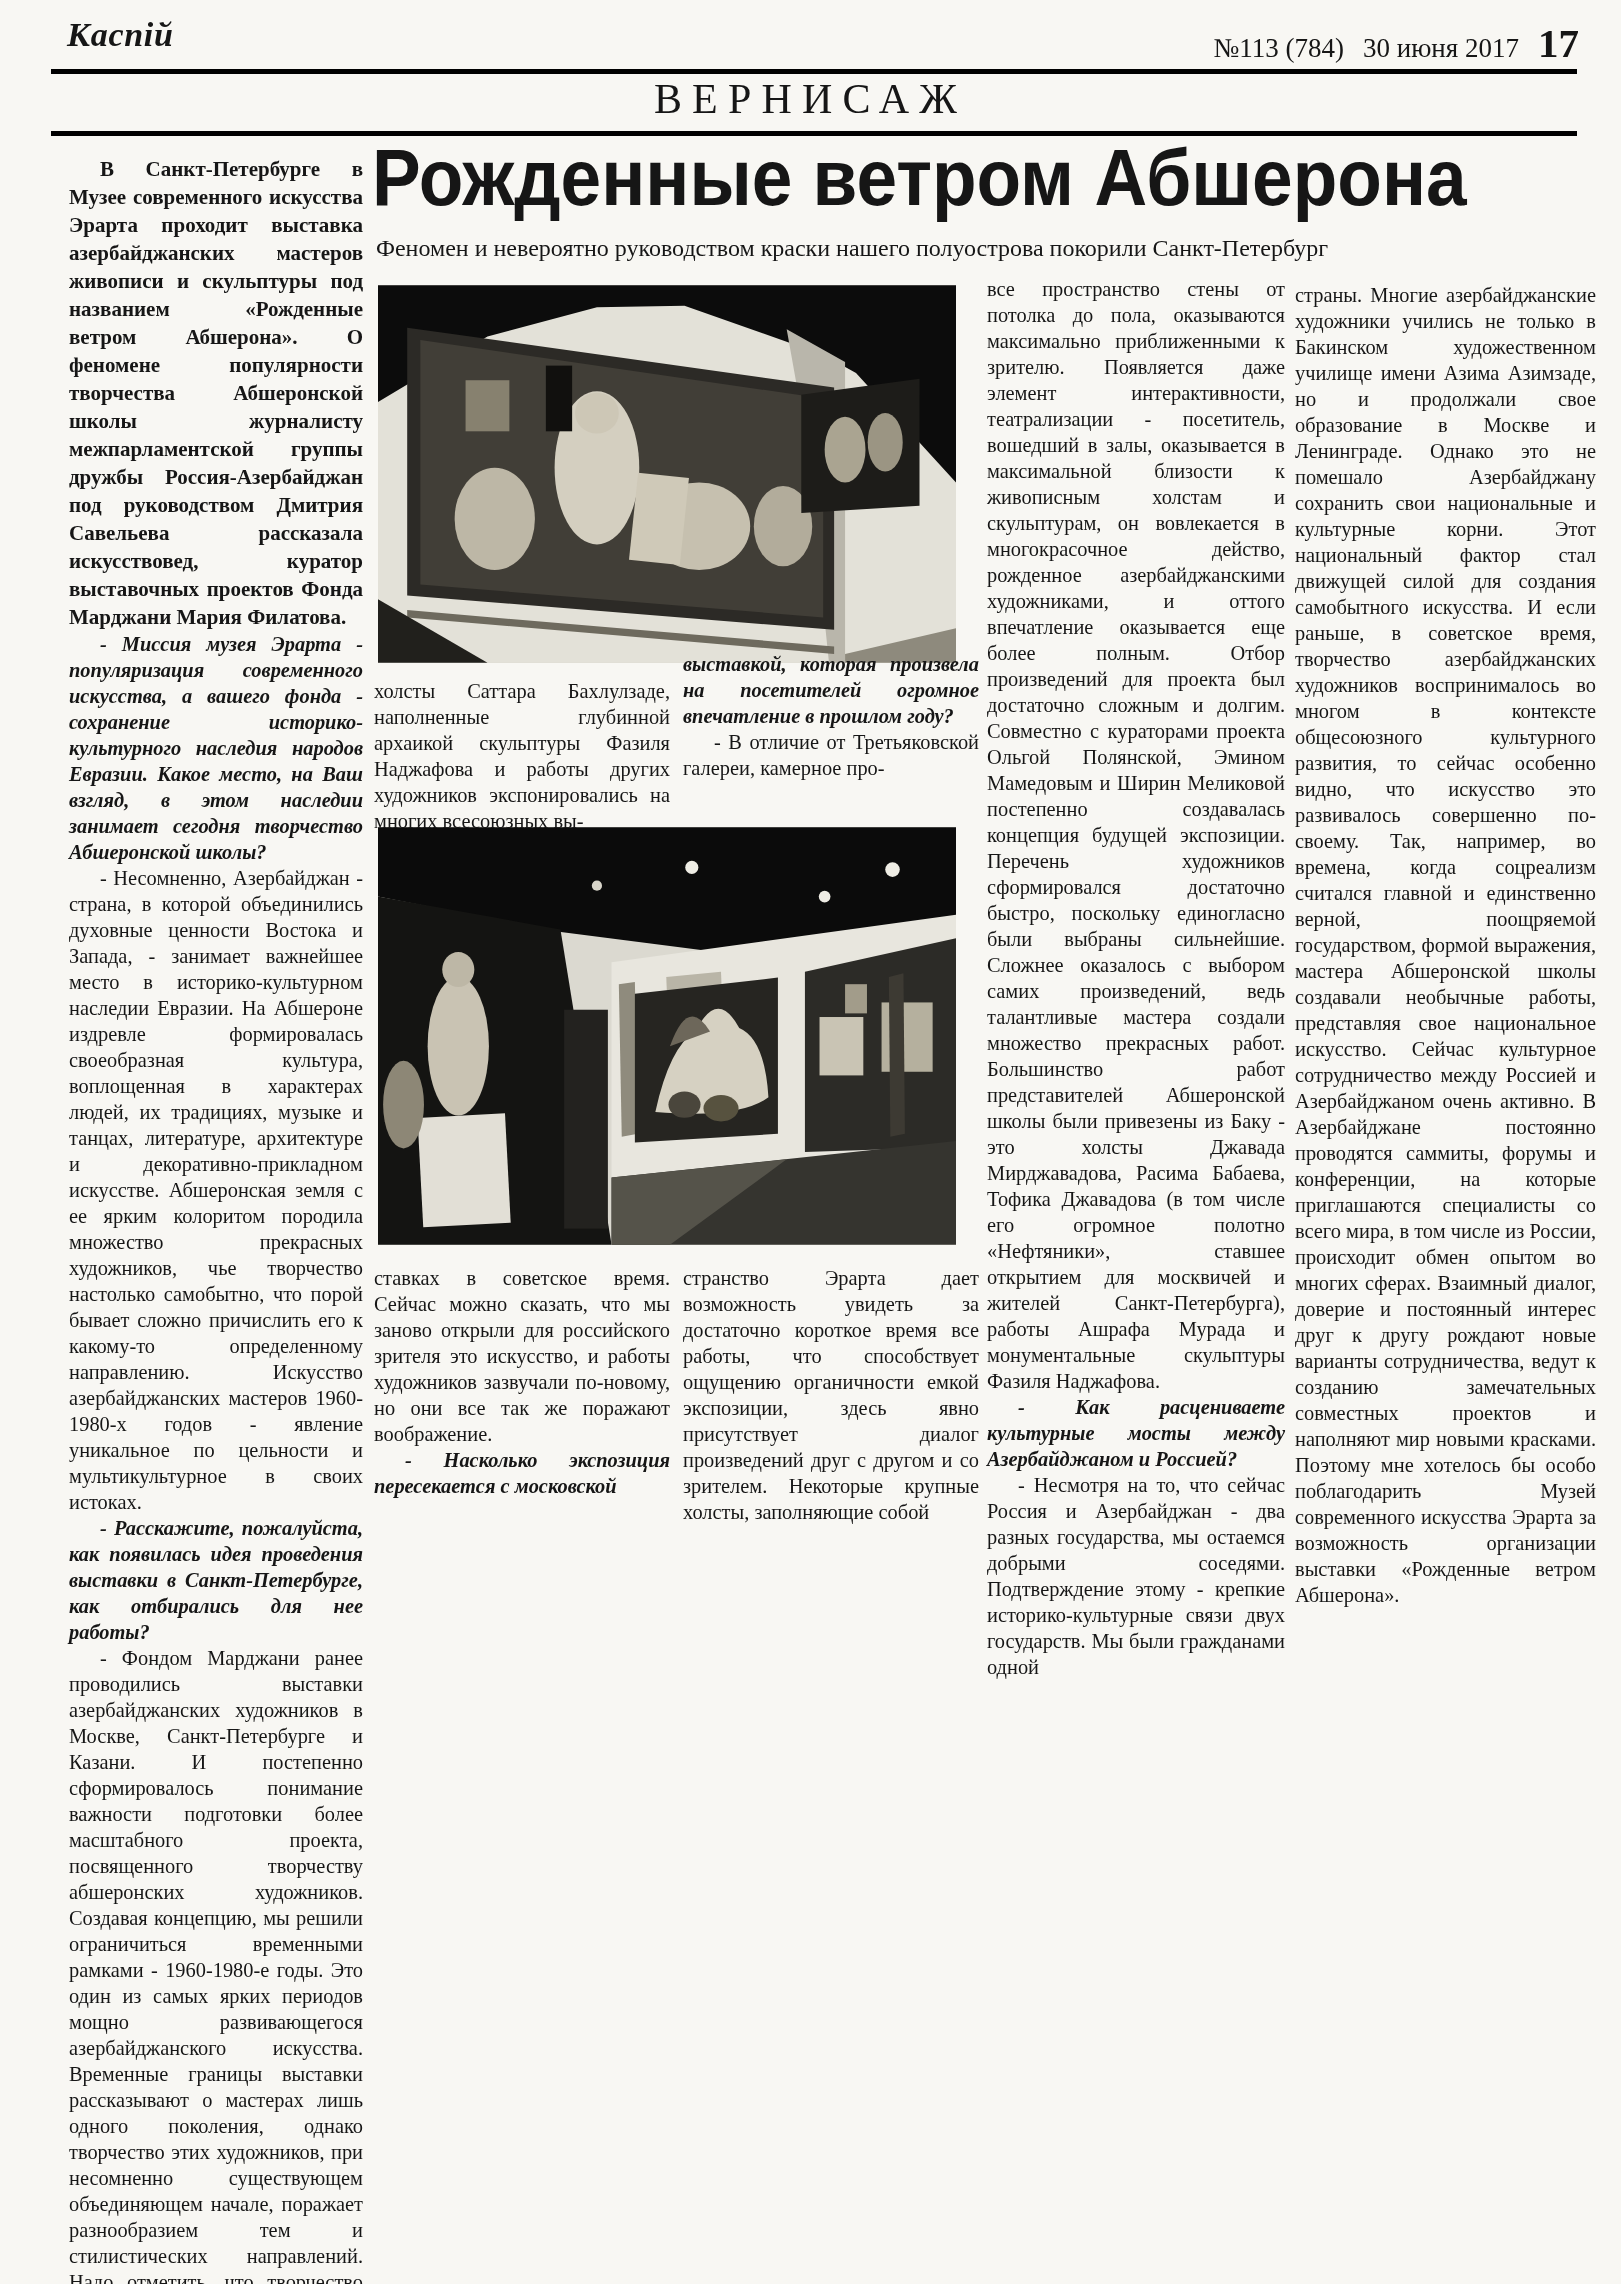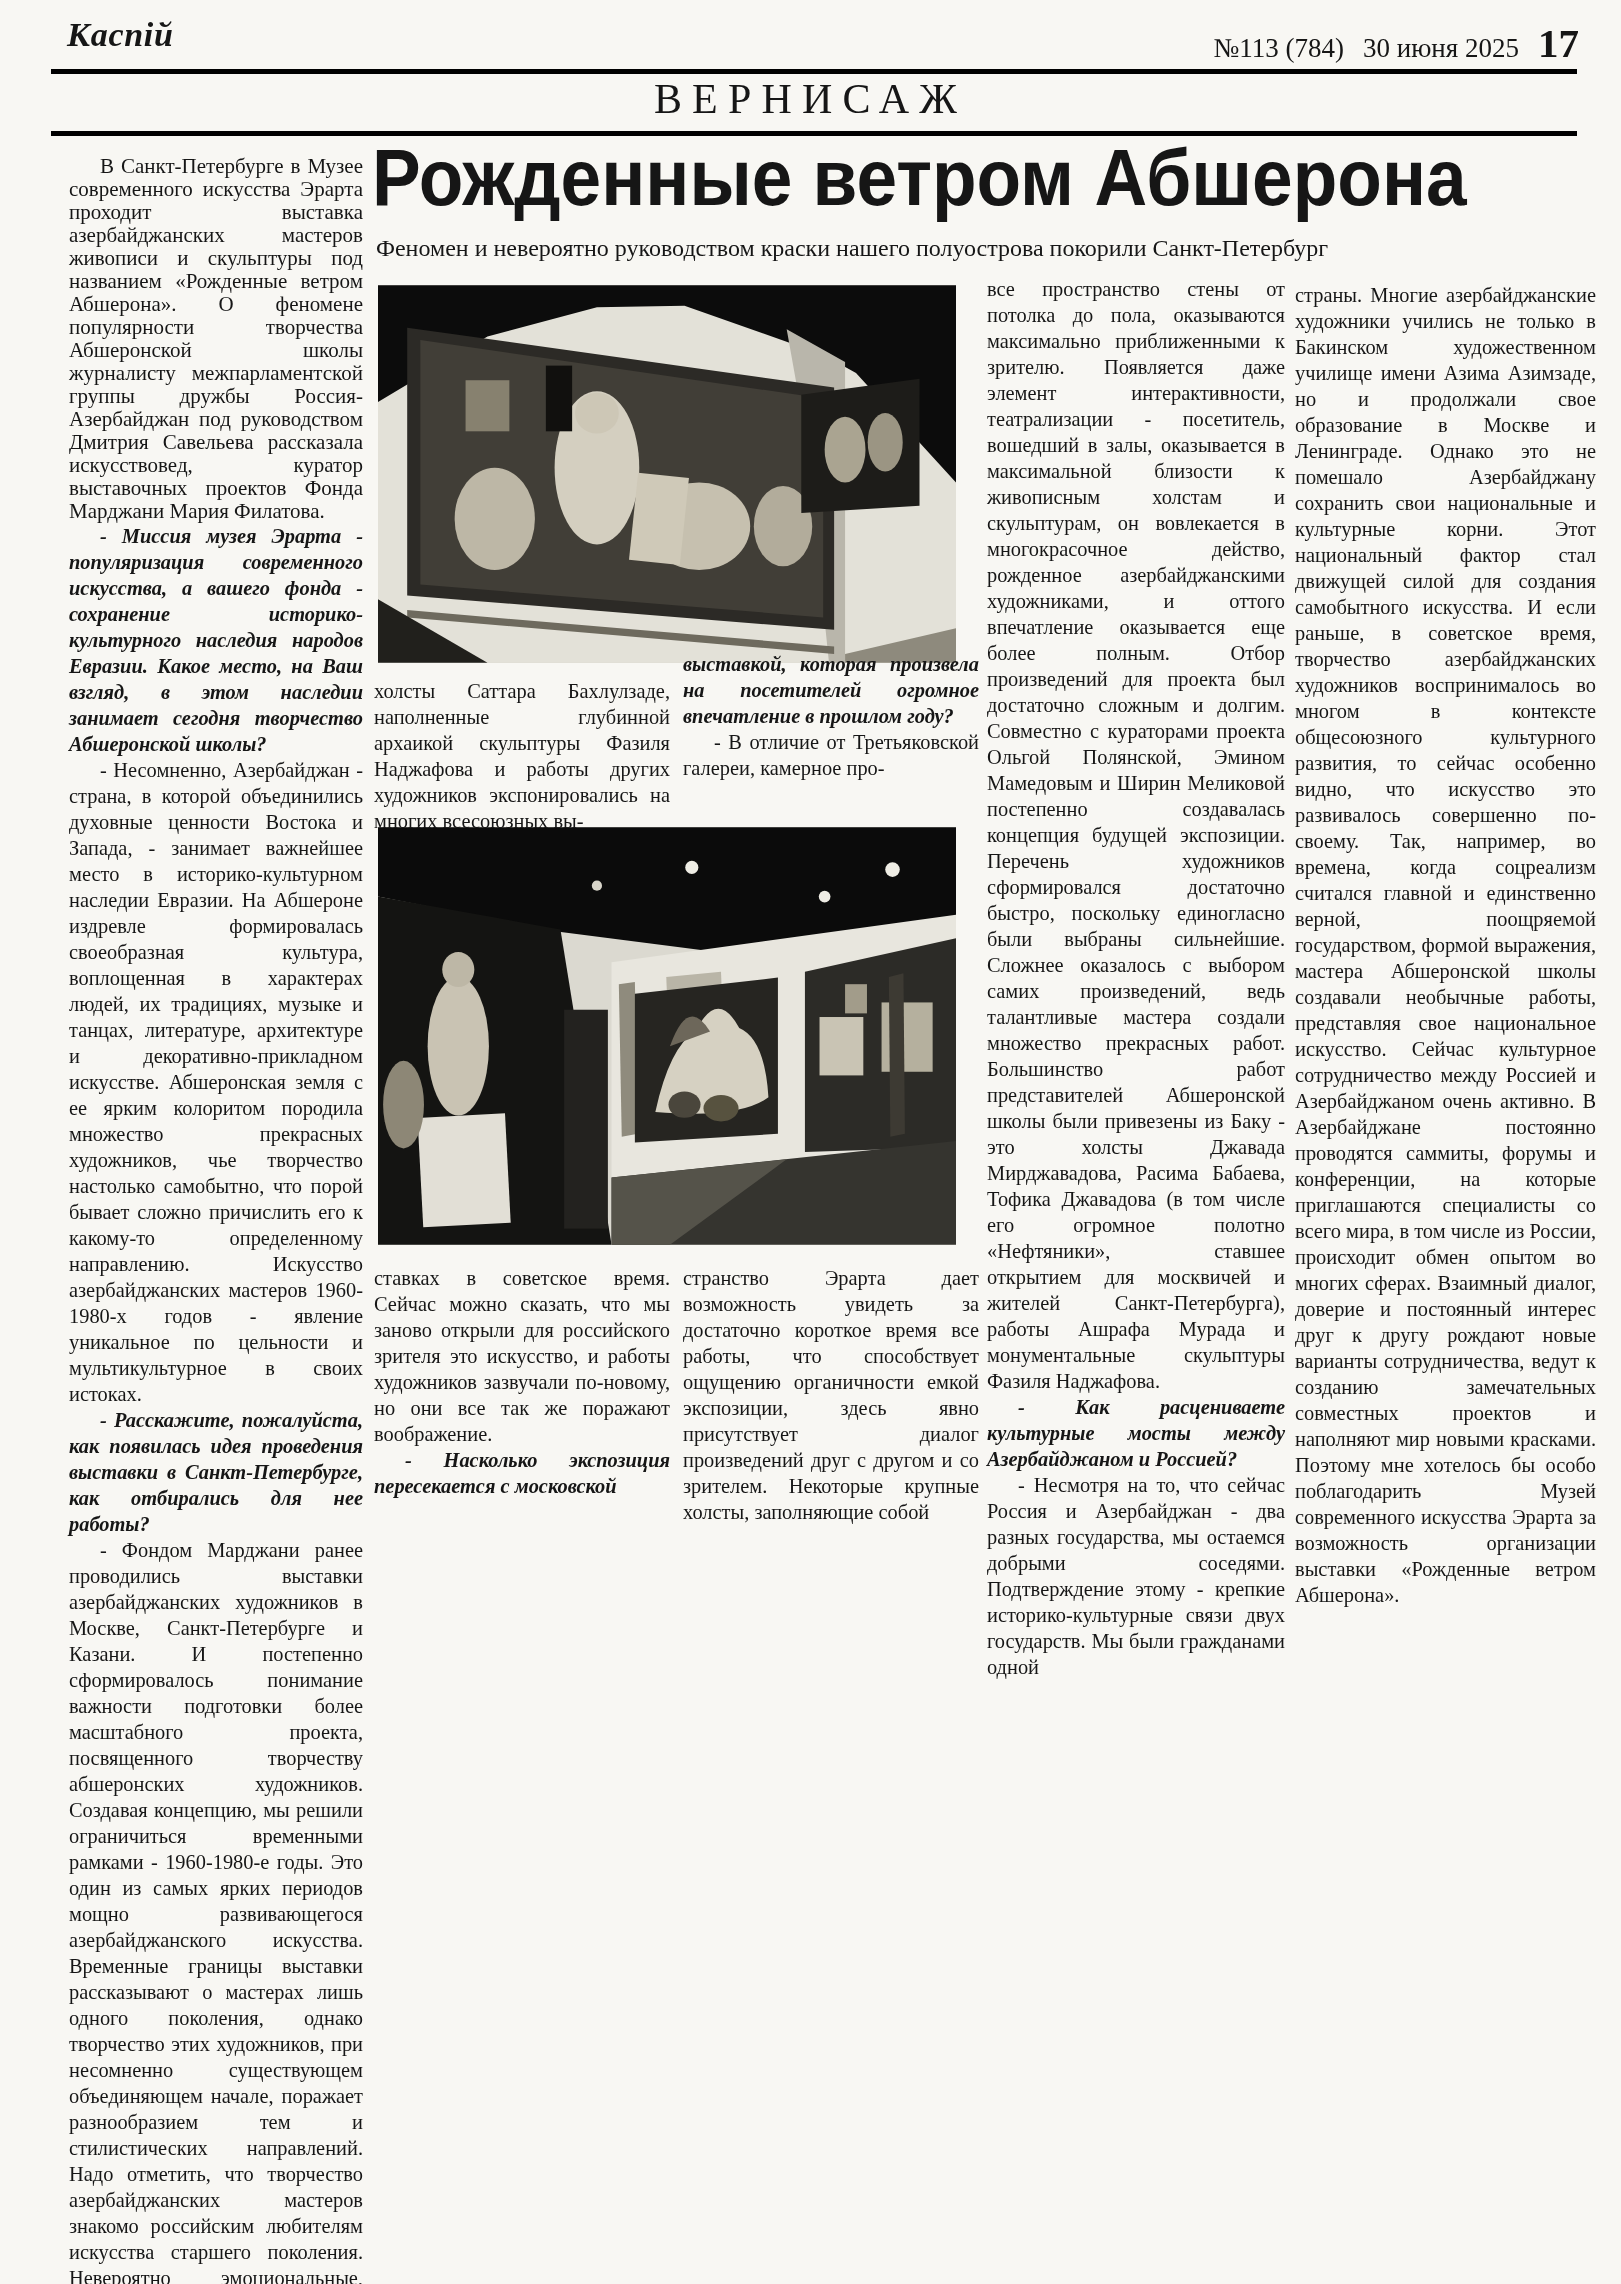--- a/index.html
+++ b/index.html
@@ -20,42 +20,42 @@
   #rule-mid{top:131px;}
   #section-title{left:0;right:0;top:75px;text-align:center;font-size:42px;letter-spacing:10.2px;}
   
   #headline{left:372px;top:137px;width:1143px;font-family:"Liberation Sans",sans-serif;
     font-weight:bold;font-size:73px;line-height:1.05;letter-spacing:0px;transform:scaleY(1.08);transform-origin:top left;white-space:nowrap;}
   #subtitle{left:376px;top:235px;width:1146px;font-size:24px;}
   
   .col{position:absolute;font-size:20.4px;line-height:26px;text-align:justify;}
   .col p{margin:0;}
   .ind{text-indent:31px;}
-  .lead{font-weight:normal;font-size:21px;line-height:23px;}
+  .lead{font-weight:bold;font-size:21px;line-height:28px;}
   .q{font-weight:bold;font-style:italic;}
   #col1{left:69px;top:155px;width:294px;}
   #col2a{left:374px;top:678px;width:296px;}
   #col3a{left:683px;top:651px;width:296px;}
   #col2b{left:374px;top:1265px;width:296px;}
   #col3b{left:683px;top:1265px;width:296px;}
   #col4{left:987px;top:276px;width:298px;}
   #col5{left:1295px;top:282px;width:301px;}
   
   .photo{position:absolute;background:#dedcd4;overflow:hidden;}
   #photo1{left:378px;top:285px;width:578px;height:378px;}
   #photo2{left:378px;top:827px;width:578px;height:418px;}
   .photo svg{display:block;width:100%;height:100%;}
 </style>
 </head>
 <body>
 
 <div class="abs" id="logo">Каспій</div>
 <div class="abs" id="meta">
   <span class="iss">№113 (784)</span>
-  <span class="dat">30 июня 2025</span>
+  <span class="dat">30 июня 2017</span>
   <span class="pg">17</span>
 </div>
 <div class="rule" id="rule-top"></div>
 <div class="abs" id="section-title">ВЕРНИСАЖ</div>
 <div class="rule" id="rule-mid"></div>
 
 <div class="abs" id="headline">Рожденные ветром Абшерона</div>
 <div class="abs" id="subtitle">Феномен и невероятно руководством краски нашего полуострова покорили Санкт-Петербург</div>
 
 <div class="photo" id="photo1">

